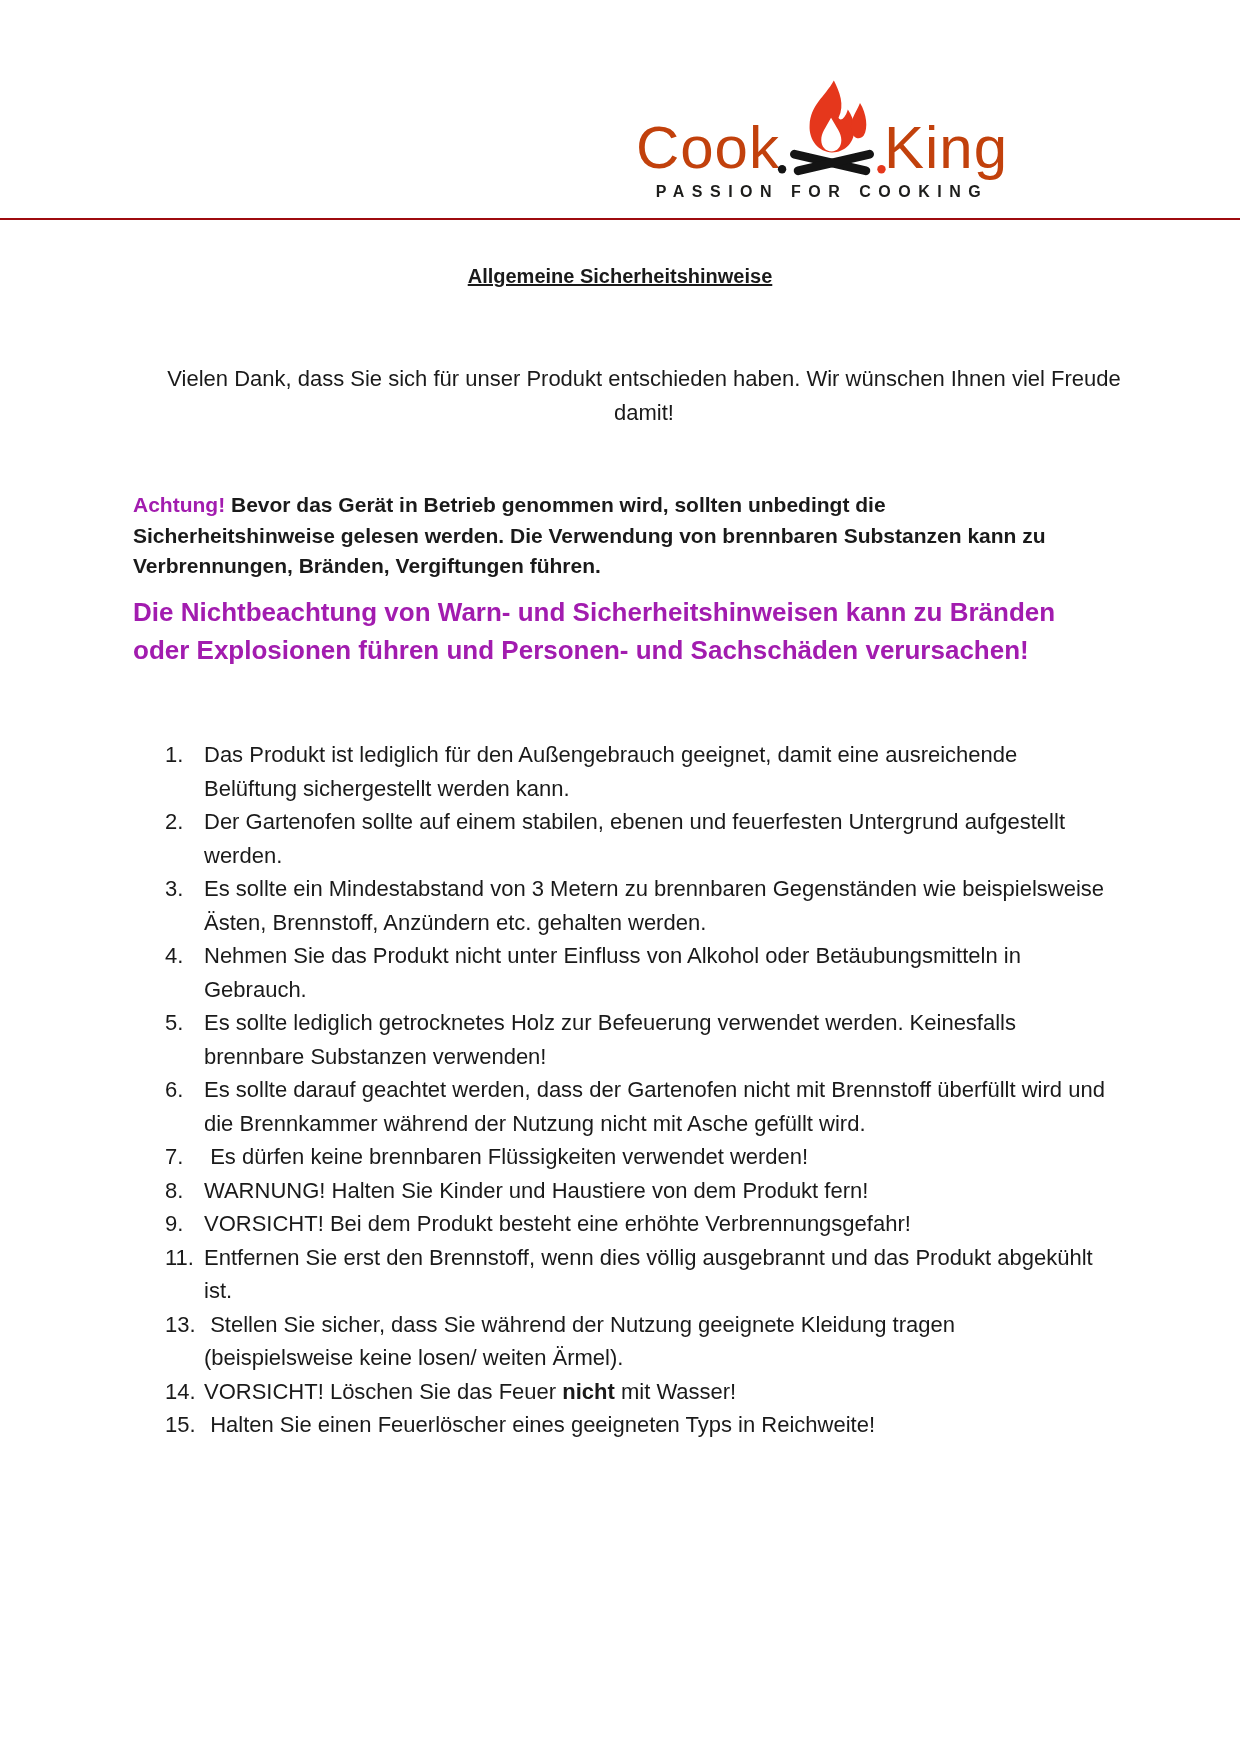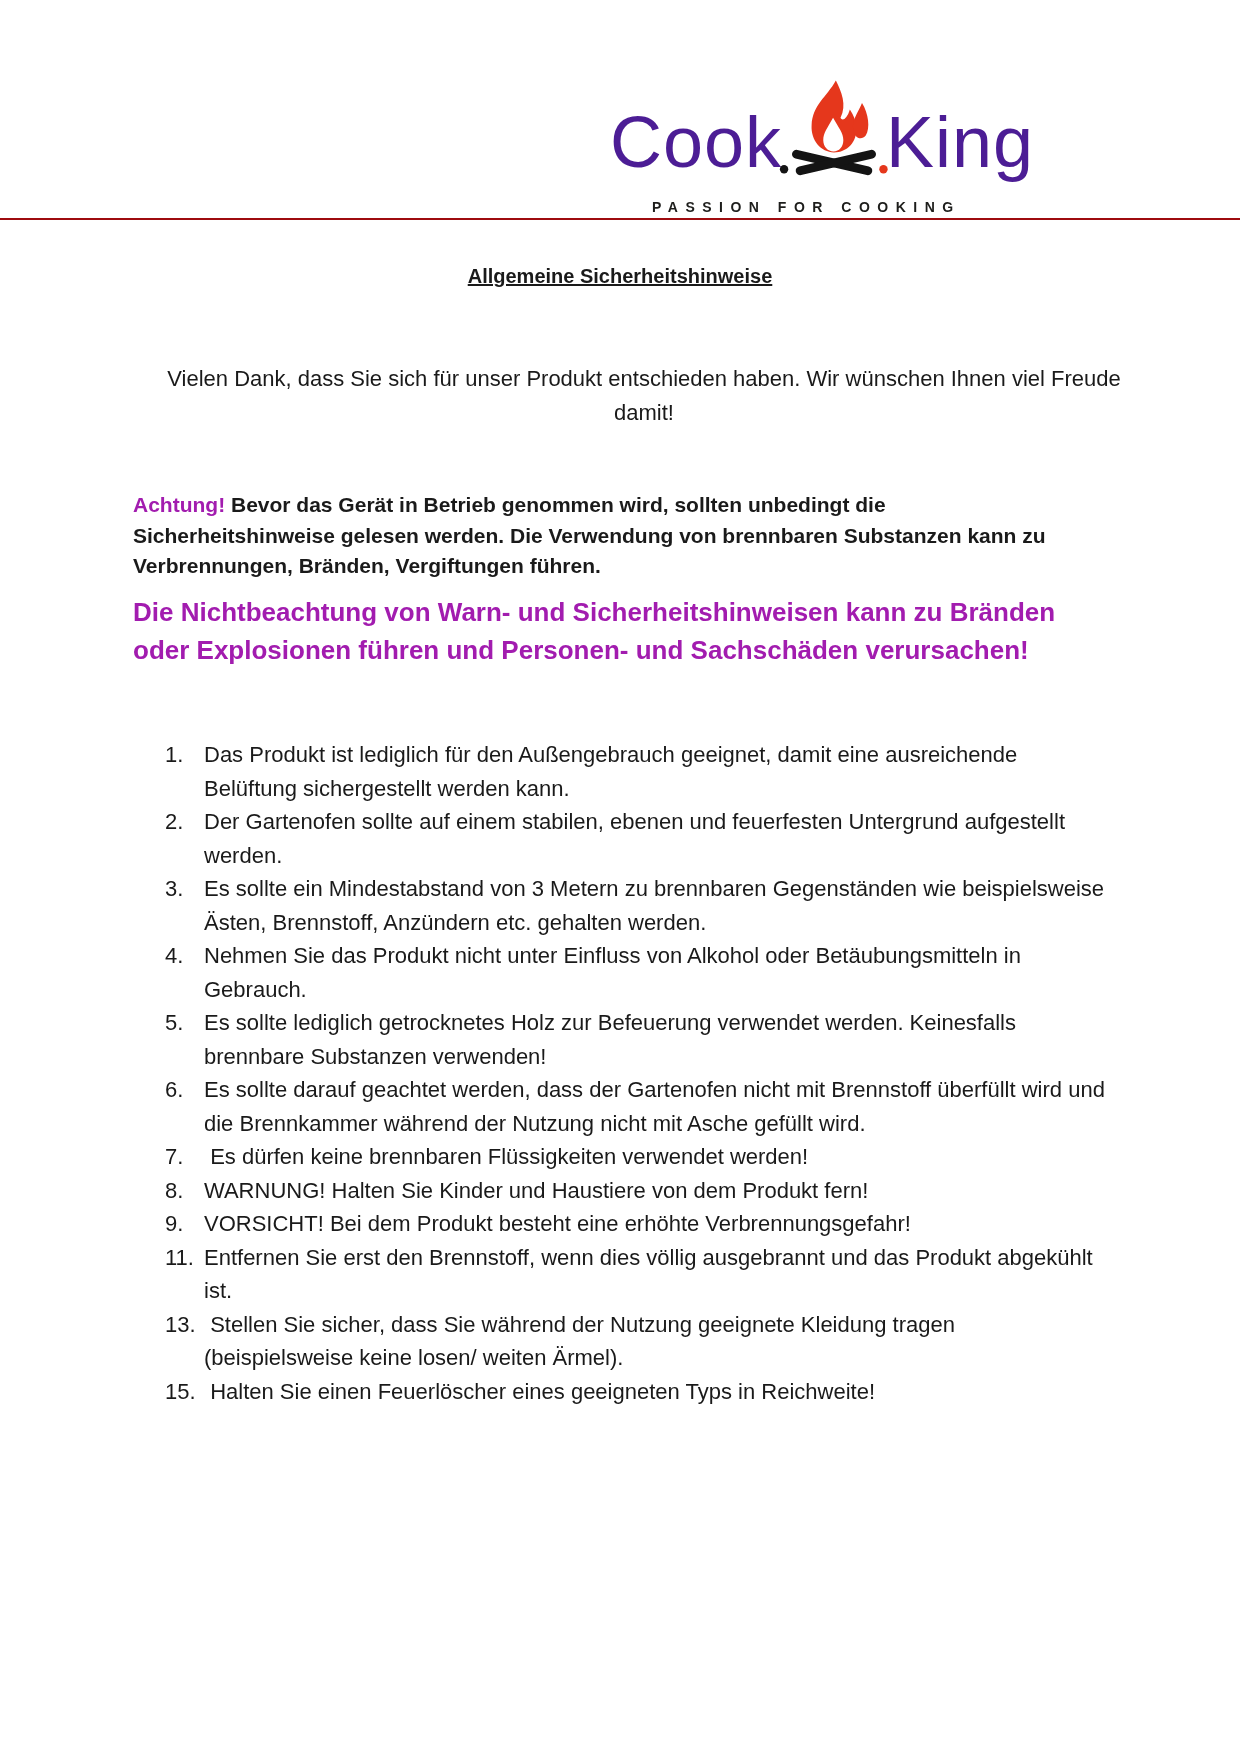--- a/index.html
+++ b/index.html
@@ -10,27 +10,27 @@
     background:#ffffff;
     font-family:"Liberation Sans", sans-serif;
     color:#1a1a1a;
     overflow:hidden;
   }
 
   
   .logo { position:absolute; top:78px; left:652px; width:340px; }
   .logo-row { display:flex; align-items:flex-end; justify-content:center; }
   .logo-word {
-    font-size:72px; letter-spacing:1px; color:#4c1d95;
+    font-size:60px; letter-spacing:1px; color:#c2410c;
     font-weight:400; line-height:1; padding-bottom:4px;
   }
   .campfire { width:112px; height:104px; margin:0 -4px; flex:0 0 auto; }
   .logo-tagline {
-    margin-top:17px; text-align:left;
-    font-size:14px; letter-spacing:7.5px; color:#1d1d1b; font-weight:700;
+    margin-top:1px; text-align:center;
+    font-size:16px; letter-spacing:7.5px; color:#1d1d1b; font-weight:700;
     white-space:nowrap;
   }
 
   
   .red-rule { position:absolute; top:218px; left:0; width:1240px; height:2px; background:#9e0b0f; }
 
   
   .doc-title {
     position:absolute; top:265px; left:0; width:1240px;
     text-align:center; font-weight:700; font-size:20px;text-decoration:underline;
@@ -139,18 +139,22 @@
       </li>
     <li>
         <span class="num">11.</span>
         <span class="txt">Entfernen Sie erst den Brennstoff, wenn dies völlig ausgebrannt und das Produkt abgekühlt ist.</span>
       </li>
     <li>
         <span class="num">13.</span>
         <span class="txt"> Stellen Sie sicher, dass Sie während der Nutzung geeignete Kleidung tragen (beispielsweise keine losen/ weiten Ärmel).</span>
       </li>
     <li>
+        <span class="num">14.</span>
+        <span class="txt"><span>VORSICHT! Löschen Sie das Feuer </span><b>nicht</b><span> mit Wasser!</span></span>
+      </li>
+    <li>
         <span class="num">15.</span>
         <span class="txt"> Halten Sie einen Feuerlöscher eines geeigneten Typs in Reichweite!</span>
       </li>
   </ol>
 
 </div>
 
 </body></html>

